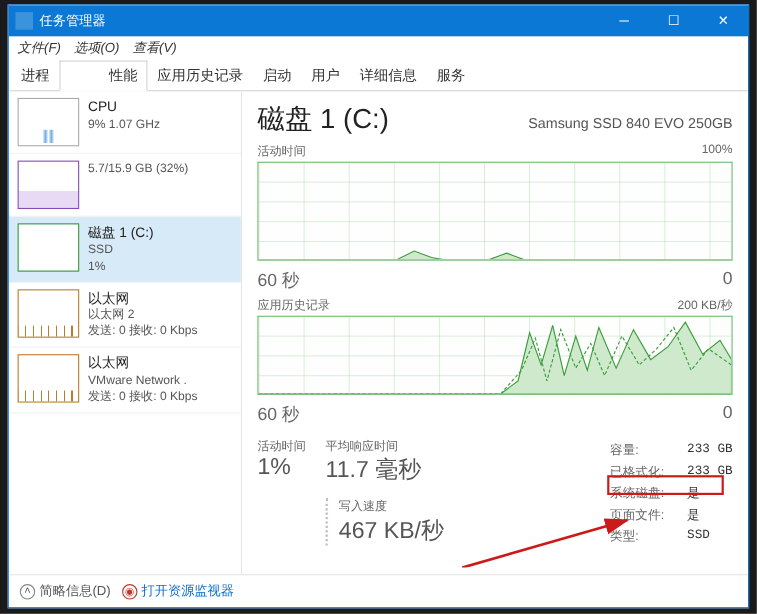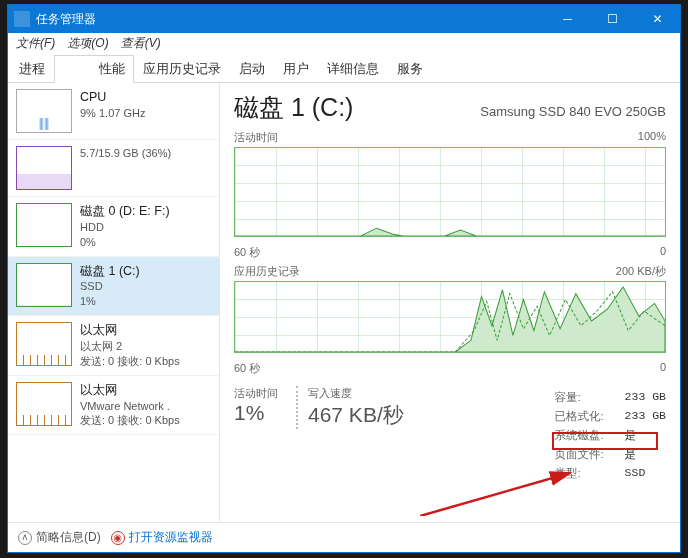--- a/index.html
+++ b/index.html
@@ -29,21 +29,21 @@
 .sitem .info { font-size: 11px; color: #555; line-height: 1.35; }
 .sitem .info .name { font-size: 12.5px; color: #222; }
 .main { flex: 1; padding: 8px 14px 10px; position: relative; overflow: hidden; }
 .mhead { display: flex; align-items: baseline; justify-content: space-between; }
 .mhead .h1 { font-size: 25px; font-weight: 400; color: #222; }
 .mhead .sub { font-size: 13px; color: #555; }
 .chartlabel { display: flex; justify-content: space-between; font-size: 11px; color: #666; margin-top: 6px; }
 .chart { height: 90px; border: 1px solid #6fb96f; margin-top: 2px; position: relative; background: #fdfefd; overflow: hidden; }
 .chart .grid { position: absolute; inset: 0; background-image: linear-gradient(0deg, rgba(111,185,111,.25) 1px, transparent 1px), linear-gradient(90deg, rgba(111,185,111,.25) 1px, transparent 1px); background-size: 41px 18px; }
 .chart svg { position: absolute; inset: 0; width: 100%; height: 100%; }
-.chartfoot { font-size: 11px; color: #666; margin-top: 2px; }
+.chartfoot { font-size: 16px; color: #666; margin-top: 2px; }
 .stats { display: flex; margin-top: 10px; gap: 18px; }
 .statcol { display: flex; flex-direction: column; gap: 12px; }
 .stat .lbl { font-size: 11px; color: #666; }
 .stat .val { font-size: 21px; color: #555; font-weight: 400; }
 .group { display: flex; flex-direction: column; }
 .group .stat { position: relative; padding-left: 10px; border-left: 2px dotted #bbc; }
 .kv { font-size: 11.5px; color: #555; display: grid; grid-template-columns: 70px auto; row-gap: 4px; margin-top: 4px;}
 .kv .k { color: #666; white-space: nowrap;}
 .kv .v { color: #333; font-family: Liberation Mono, monospace; }
 .hl { border: 2px solid #cc1a1a; position: absolute; right: 22px; bottom: 72px; width: 106px; height: 18px; pointer-events: none; }
@@ -83,29 +83,21 @@
       <div class="sitem">
         <div class="thumb cpu"></div>
         <div class="info">
             <div class="name">CPU</div>
             <div>9% 1.07 GHz</div>
           </div>
       </div>
       <div class="sitem">
         <div class="thumb mem"></div>
         <div class="info">
-            <div>5.7/15.9 GB (36%)</div>
-          </div>
-      </div>
-      <div class="sitem">
-        <div class="thumb disk"></div>
-        <div class="info">
-            <div class="name">磁盘 0 (D: E: F:)</div>
-            <div>HDD</div>
-            <div>0%</div>
+            <div>5.7/15.9 GB (32%)</div>
           </div>
       </div>
       <div class="sitem sel">
         <div class="thumb disk sel"></div>
         <div class="info">
             <div class="name">磁盘 1 (C:)</div>
             <div>SSD</div>
             <div>1%</div>
           </div>
       </div>
@@ -162,20 +154,24 @@
         </div>
 
       <div class="stats">
         <div class="statcol">
           <div class="stat">
               <div class="lbl">活动时间</div>
               <div class="val">1%</div>
             </div>
         </div>
         <div class="statcol">
+          <div class="stat">
+              <div class="lbl">平均响应时间</div>
+              <div class="val">11.7 毫秒</div>
+            </div>
           <div class="group">
               <div class="stat">
                 <div class="lbl">写入速度</div>
                 <div class="val">467 KB/秒</div>
               </div>
             </div>
         </div>
         <div style="flex:1"></div>
         <div class="kv">
           <div class="k">容量:</div>

